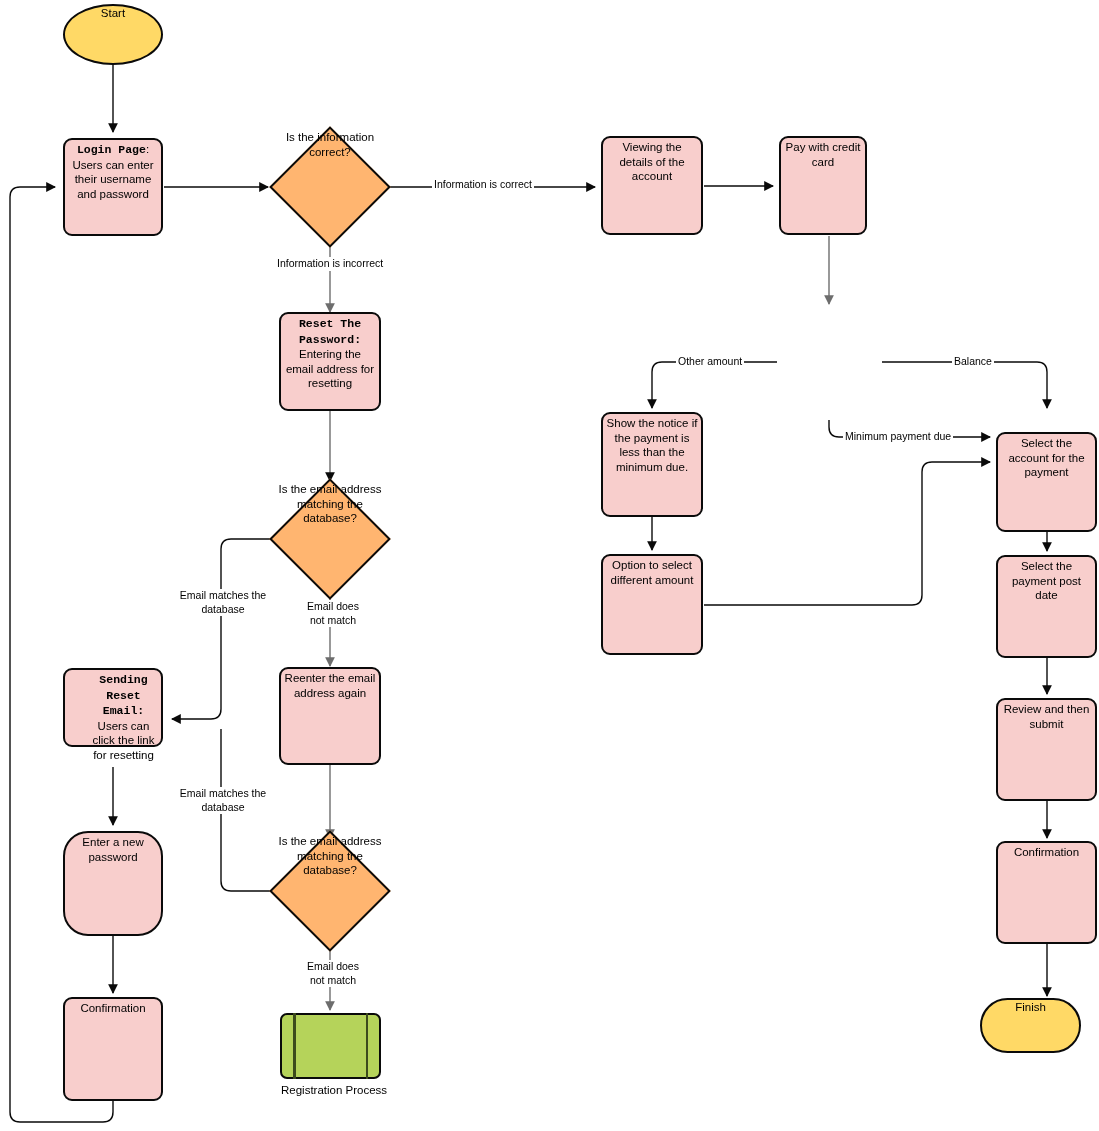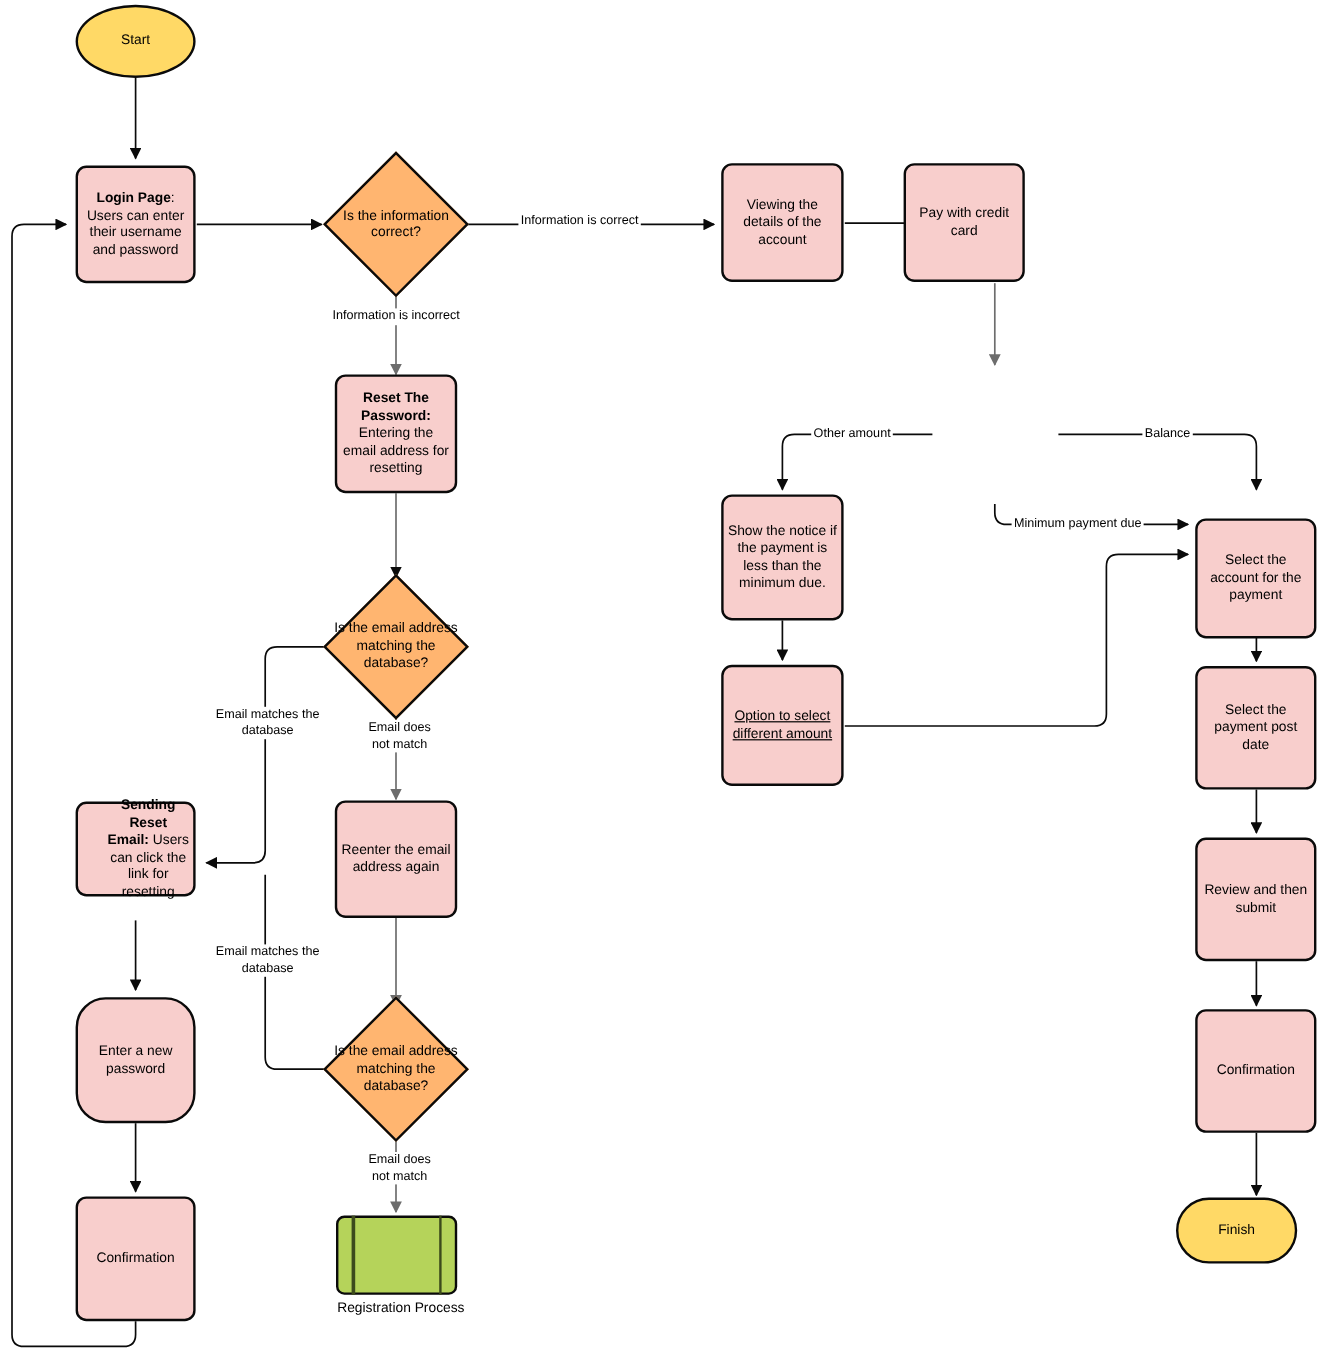--- a/index.html
+++ b/index.html
@@ -20,21 +20,21 @@
     left: 0;
     top: 0;
     width: 1099px;
     height: 1131px;
     pointer-events: none;
   }
   .node {
     position: absolute;
     box-sizing: border-box;
     display: flex;
-    align-items: center;
+    align-items: flex-start;
     justify-content: center;
     text-align: center;
     color: #000000;
     font-size: 11.5px;
     line-height: 14.5px;
   }
   .proc {
     background: #f8cecc;
     border: 2px solid #0a0a0a;
     border-radius: 9px;
@@ -92,21 +92,21 @@
     padding: 0 2px;
   }
   .node-caption {
     position: absolute;
     font-size: 11.5px;
     line-height: 14.5px;
     color: #000000;
     text-align: right;
     white-space: nowrap;
   }
-  .b { font-weight: bold; }
+  .b { font-weight: bold; font-family: Liberation Mono, monospace; }
 </style>
 </head>
 <body>
 
 <div id="canvas">
 
   <svg id="edges" viewBox="0 0 1099 1131" xmlns="http://www.w3.org/2000/svg">
     <defs>
       <marker id="ah" viewBox="0 0 10 10" refX="9" refY="5" markerWidth="7" markerHeight="7" orient="auto-start-reverse">
         <path d="M 0 0 L 10 5 L 0 10 z" fill="#0a0a0a"></path>
@@ -219,30 +219,30 @@
   <div class="node subproc" style="left:280px; top:1013px; width:101px; height:66px;">
     <span class="bar l"></span>
     <span class="bar r"></span>
   </div>
   <div class="node-caption" style="left:281px; top:1083px; width:100px;">Registration Process</div>
 
   <div class="node proc" style="left:601px; top:136px; width:102px; height:99px;">
     <span>Viewing the details of the account</span>
   </div>
 
-  <div class="node proc" style="left:753px; top:136px; width:101px; height:99px;">
+  <div class="node proc" style="left:779px; top:136px; width:88px; height:99px;">
     <span>Pay  with credit card</span>
   </div>
 
 
   <div class="node proc" style="left:601px; top:412px; width:102px; height:105px;">
     <span>Show the notice if the payment is less than the minimum due.</span>
   </div>
 
-  <div class="node proc" style="left:601px; top:554px; width:102px; height:101px;text-decoration:underline;">
+  <div class="node proc" style="left:601px; top:554px; width:102px; height:101px;">
     <span>Option to select different amount</span>
   </div>
 
   <div class="node proc" style="left:996px; top:412px; width:101px; height:100px;margin-top:20px;">
     <span>Select the account for the payment</span>
   </div>
 
   <div class="node proc" style="left:996px; top:555px; width:101px; height:103px;">
     <span>Select the payment post date</span>
   </div>

